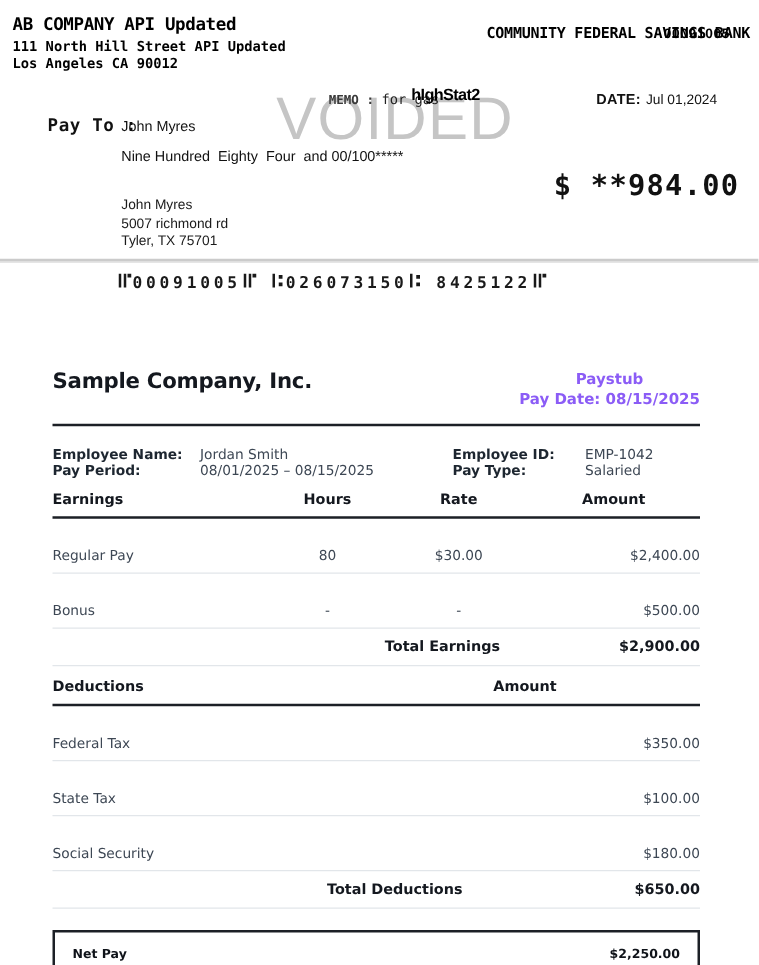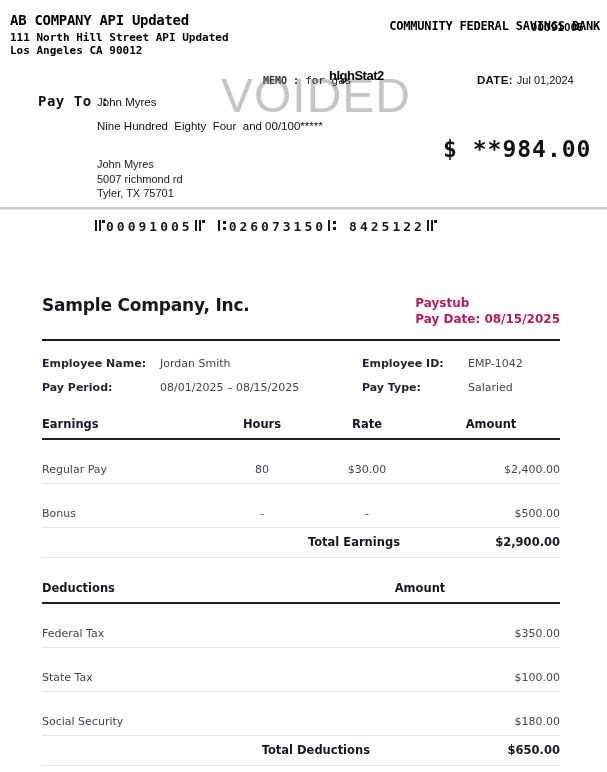--- a/index.html
+++ b/index.html
@@ -44,28 +44,28 @@
   .msym::before, .msym::after { content:""; position:absolute; background:#1a1a1a; }
   .msym.onus::before { left:0; top:0; width:2px; height:11px; box-shadow:4px 0 0 #1a1a1a; }
   .msym.onus::after { left:7px; top:0; width:3px; height:3px; }
   .msym.transit::before { left:0; top:0; width:2px; height:11px; }
   .msym.transit::after { left:5px; top:1px; width:3px; height:3px; box-shadow:0 6px 0 #1a1a1a; }
 
   
   .stub { position:absolute; left:42px; top:295px; width:518px; font-family:"DejaVu Sans", "Liberation Sans", sans-serif; }
   .stub-header { display:flex; justify-content:space-between; align-items:flex-start; }
   .stub-title { font-size:17px; font-weight:bold; color:#14181f; letter-spacing:-0.2px; }
-  .stub-meta { text-align:left; font-size:12px; font-weight:600; color:#be185d; line-height:16px; }
+  .stub-meta { text-align:center; font-size:12px; font-weight:600; color:#8b5cf6; line-height:16px; }
   .rule { height:2px; background:#1c2026; margin-top:12px; }
 
-  .info-grid { margin-top:16px; display:grid; grid-template-columns:118px 202px 106px 1fr; row-gap:11px; font-size:11px; align-items:baseline; }
+  .info-grid { margin-top:16px; display:grid; grid-template-columns:118px 202px 106px 1fr; font-size:11px; align-items:baseline; }
   .info-label { font-weight:bold; color:#1d2630; }
   .info-value { color:#3d4754; }
 
-  .tbl { margin-top:23px; font-size:11px; }
+  .tbl { margin-top:9px; font-size:11px; }
   .head-row { display:grid; font-weight:bold; font-size:11.5px; color:#14181f; padding-bottom:7px; border-bottom:2px solid #1c2026; }
   .earn-cols { grid-template-columns:170px 100px 110px 1fr; }
   .ded-cols  { grid-template-columns:1fr 280px; }
   .data-row { display:grid; padding:23px 0 7px; border-bottom:1px solid #e2e6ea; color:#3d4754; align-items:baseline; }
   .c-center { text-align:center; }
   .c-right  { text-align:right; }
   .total-row { display:grid; grid-template-columns:1fr 140px; padding:7px 0 8px; border-bottom:1px solid #e2e6ea; font-weight:bold; font-size:11.5px; color:#14181f; }
   .total-row .t-label { text-align:right; padding-right:20px; }
   .tbl.ded .total-row .t-label { padding-right:50px; }
   .total-row .t-amount { text-align:right; }

